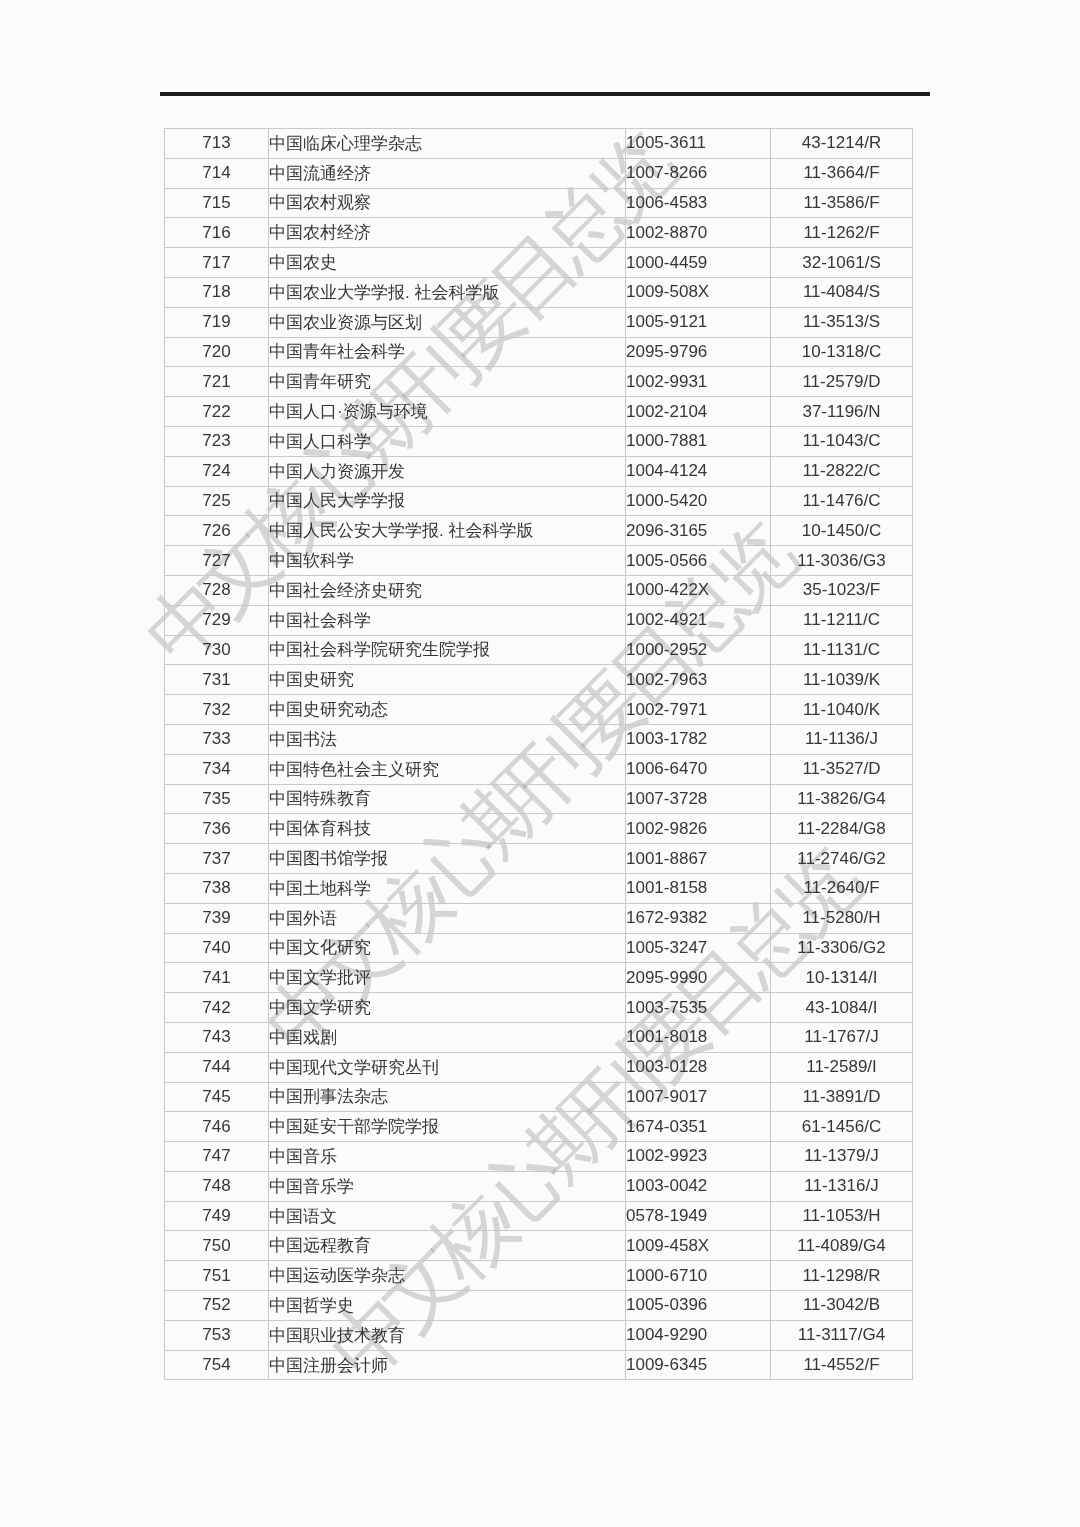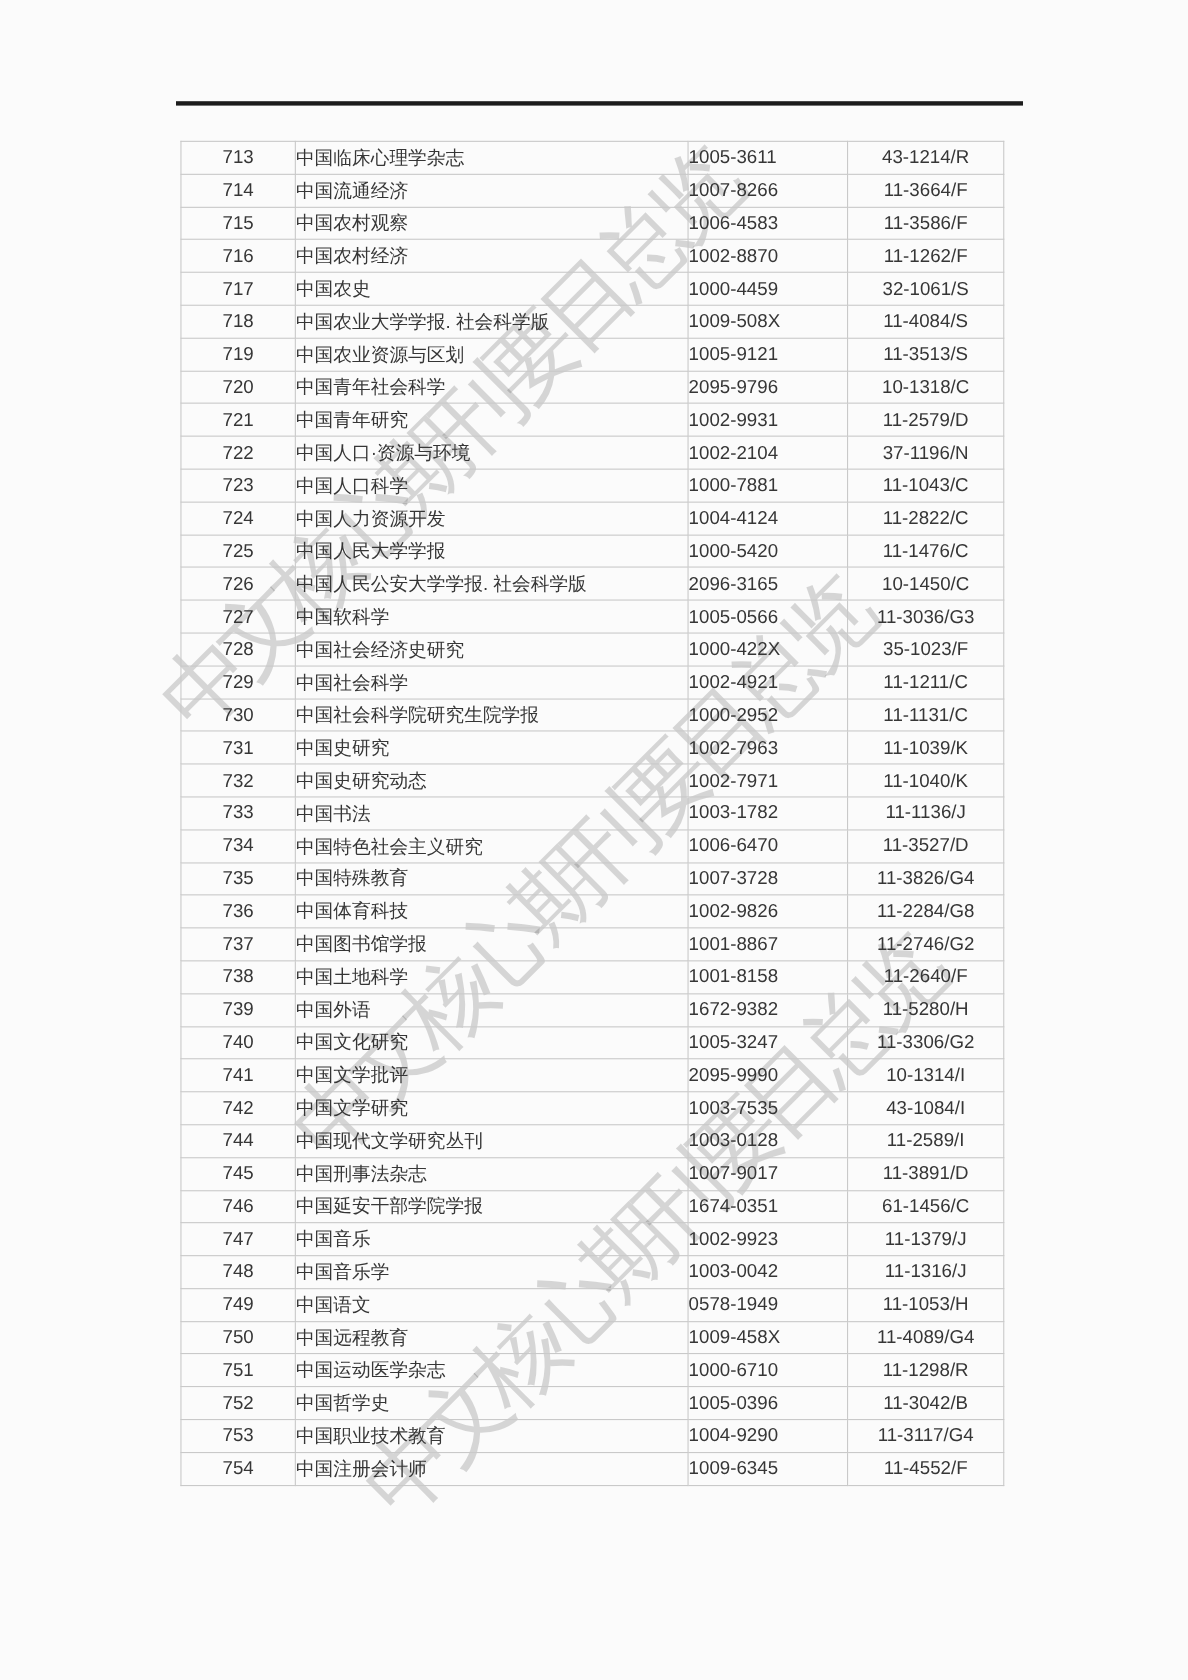--- a/index.html
+++ b/index.html
@@ -266,20 +266,26 @@
       <td class="cell-cn">10-1314/I</td>
     </tr>
 
     <tr>
       <td class="cell-no">742</td>
       <td class="cell-name">中国文学研究</td>
       <td class="cell-issn">1003-7535</td>
       <td class="cell-cn">43-1084/I</td>
     </tr>
 
+    <tr>
+      <td class="cell-no">743</td>
+      <td class="cell-name">中国戏剧</td>
+      <td class="cell-issn">1001-8018</td>
+      <td class="cell-cn">11-1767/J</td>
+    </tr>
 
     <tr>
       <td class="cell-no">744</td>
       <td class="cell-name">中国现代文学研究丛刊</td>
       <td class="cell-issn">1003-0128</td>
       <td class="cell-cn">11-2589/I</td>
     </tr>
 
     <tr>
       <td class="cell-no">745</td>

